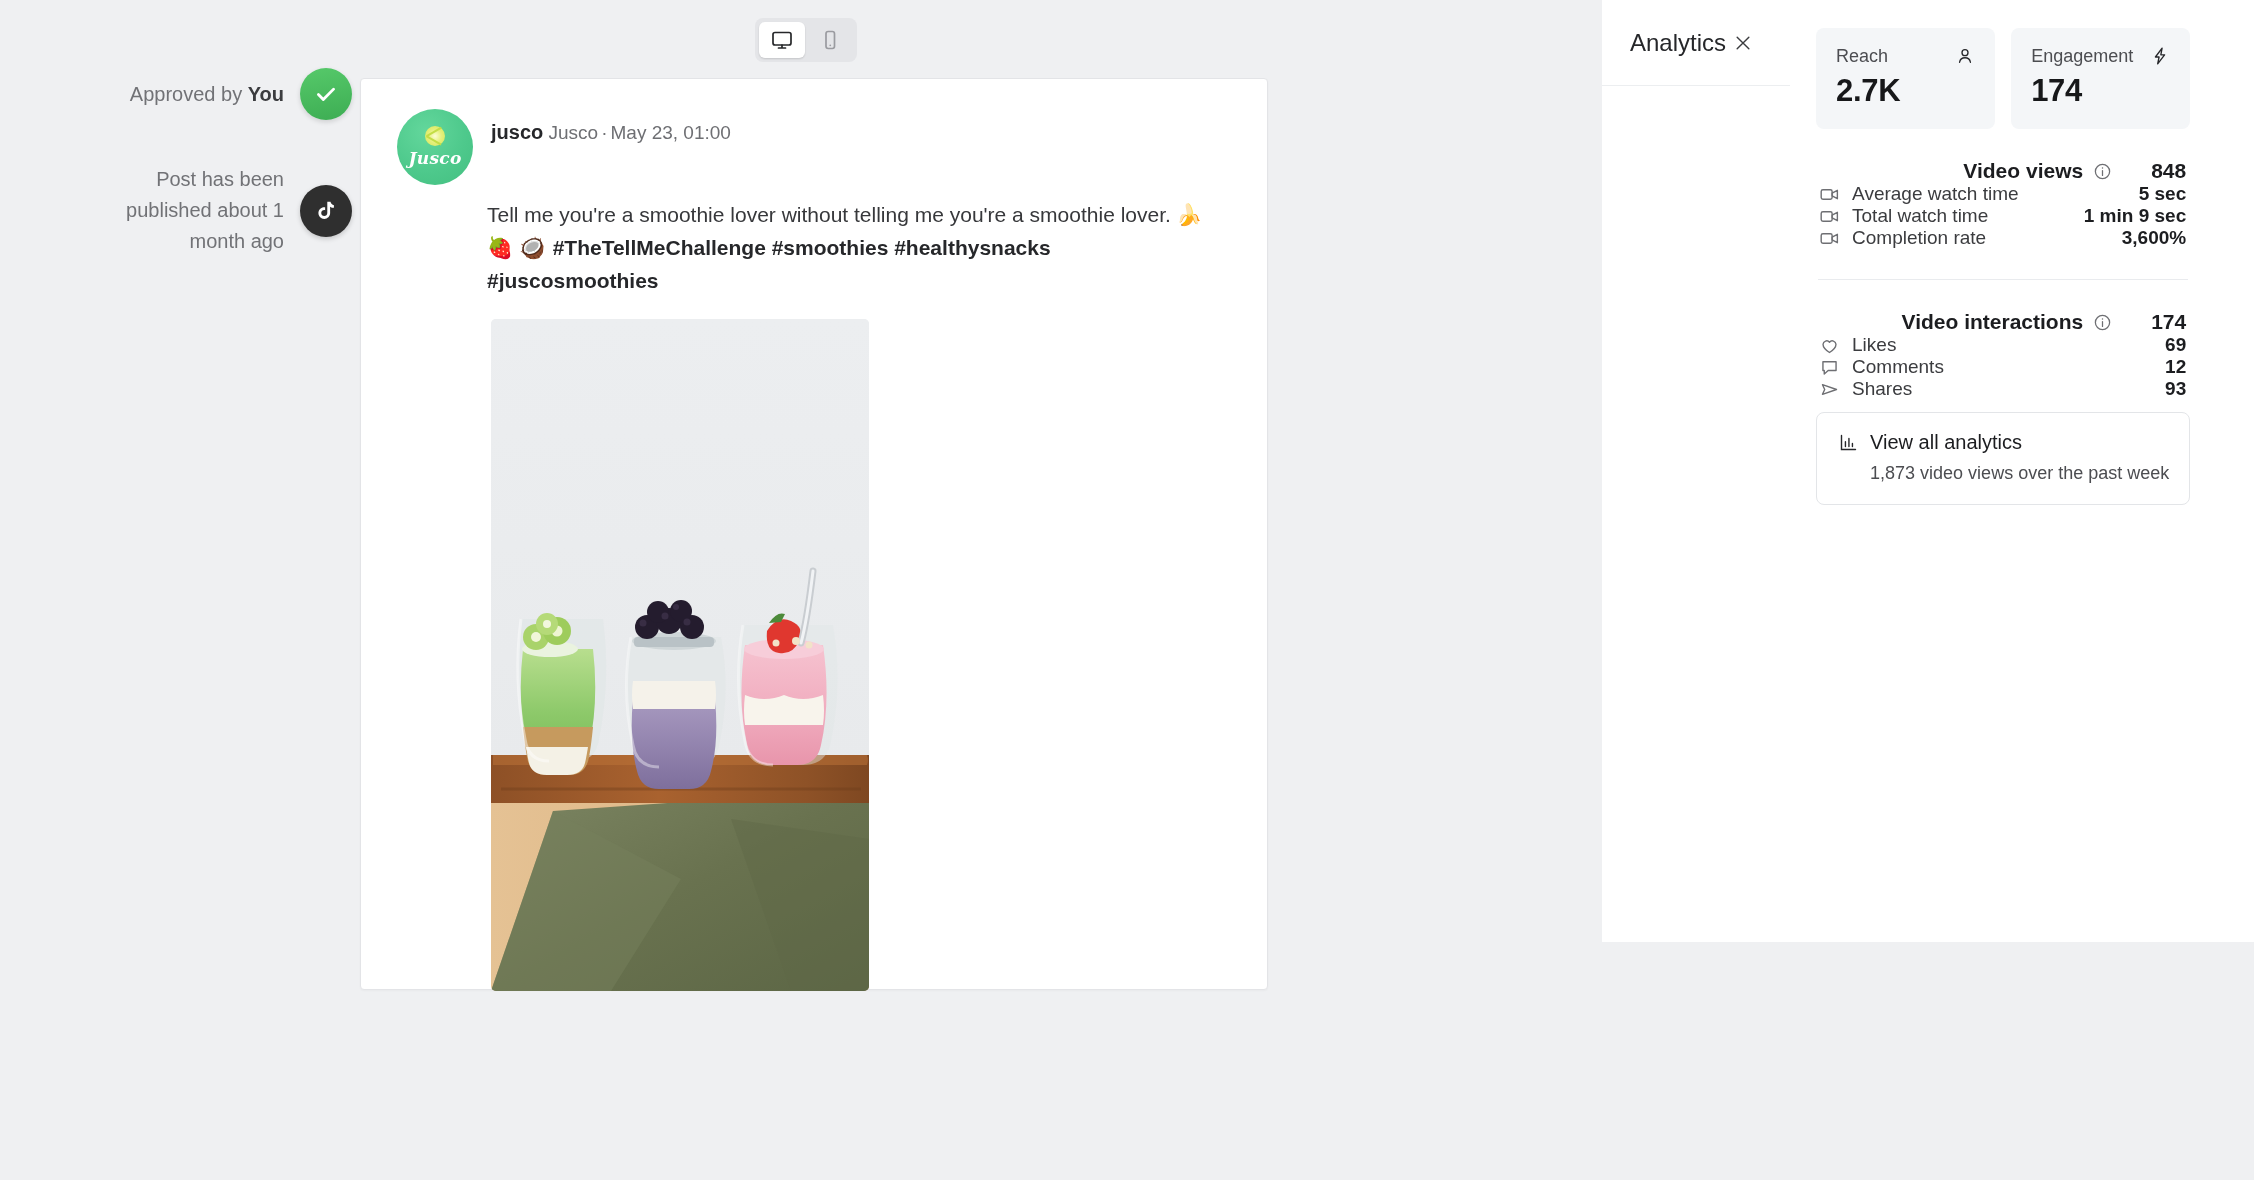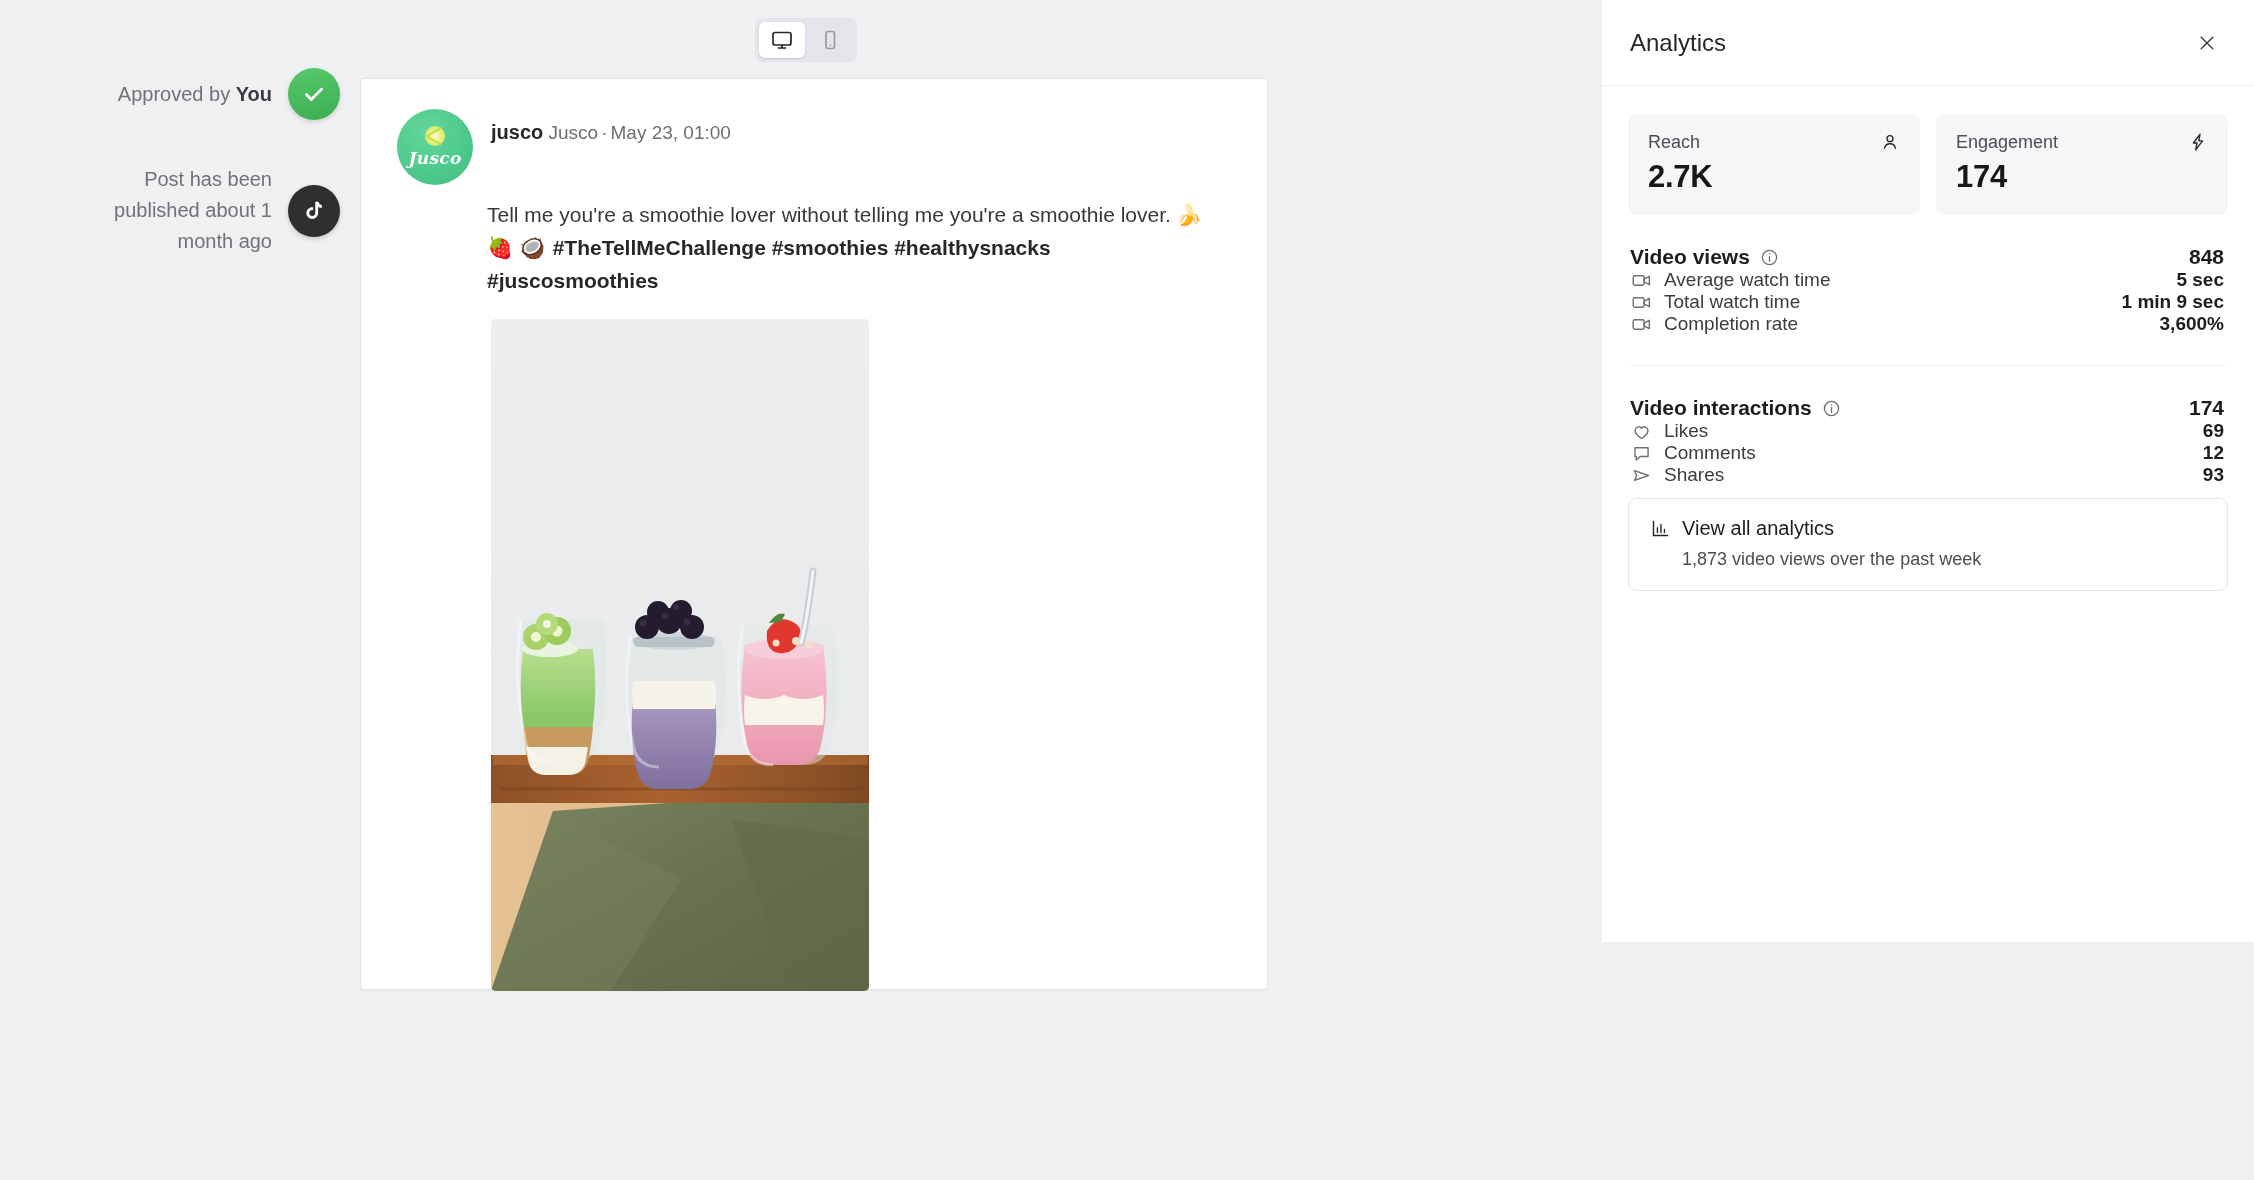--- a/index.html
+++ b/index.html
@@ -33,21 +33,21 @@
     display: flex; align-items: center; justify-content: center;
     border-radius: 6px;
     background: transparent;
     cursor: pointer;
   }
   .device-btn.active { background: #ffffff; box-shadow: 0 1px 2px rgba(0,0,0,.14); }
   .device-btn svg { display: block; }
 
   
   .status-rail {
-    position: absolute; left: 0; top: 68px;
+    position: absolute; left: 12px; top: 68px;
     width: 340px;
   }
   .status-row {
     display: flex; align-items: center; justify-content: flex-end;
     gap: 16px;
   }
   .status-row + .status-row { margin-top: 44px; }
   .status-text {
     font-size: 20px; color: #717276; line-height: 1.55;
     text-align: right; max-width: 186px;
@@ -113,21 +113,21 @@
     border-radius: 5px; overflow: hidden;
     position: relative;
     background: #eceef0;
   }
 
   
   .analytics-panel {
     width: 652px; height: 942px;
     background: #ffffff;
     flex: 0 0 652px;
-    display: flex; flex-direction: column;
+    display: flex; flex-direction: row;
   }
   .panel-header {
     height: 86px; flex: 0 0 86px;
     border-bottom: 1px solid #eceef0;
     display: flex; align-items: center; justify-content: space-between;
     padding: 0 30px 0 28px;
   }
   .panel-title { font-size: 24px; color: #26272a; font-weight: 400; }
   .close-btn {
     width: 34px; height: 34px; display:flex; align-items:center; justify-content:center;
@@ -140,22 +140,23 @@
   .kpi-card {
     flex: 1 1 0; background: #f4f6f8; border-radius: 8px;
     padding: 18px 20px 20px 20px; min-height: 96px;
   }
   .kpi-top { display: flex; align-items: flex-start; justify-content: space-between; }
   .kpi-label { font-size: 18px; color: #4c4d51; }
   .kpi-value { font-size: 31px; color: #17181a; font-weight: 700; margin-top: 6px; letter-spacing: -.3px; }
 
   .section { margin-top: 30px; }
   .section-head {
-    display: flex; align-items: center; justify-content: space-between;
+    display: flex; align-items: center; justify-content: flex-end;
     padding: 0 4px 0 2px;
+    gap: 39px;
   }
   .section-head-left { display: flex; align-items: center; gap: 10px; }
   .section-title { font-size: 21px; font-weight: 700; color: #1c1d20; }
   .section-total { font-size: 21px; font-weight: 700; color: #1c1d20; }
   .info-icon { width: 19px; height: 19px; display:flex; cursor: pointer; }
 
   .metric-row {
     display: flex; justify-content: space-between;
     padding: 0 4px 0 2px; 
   }

